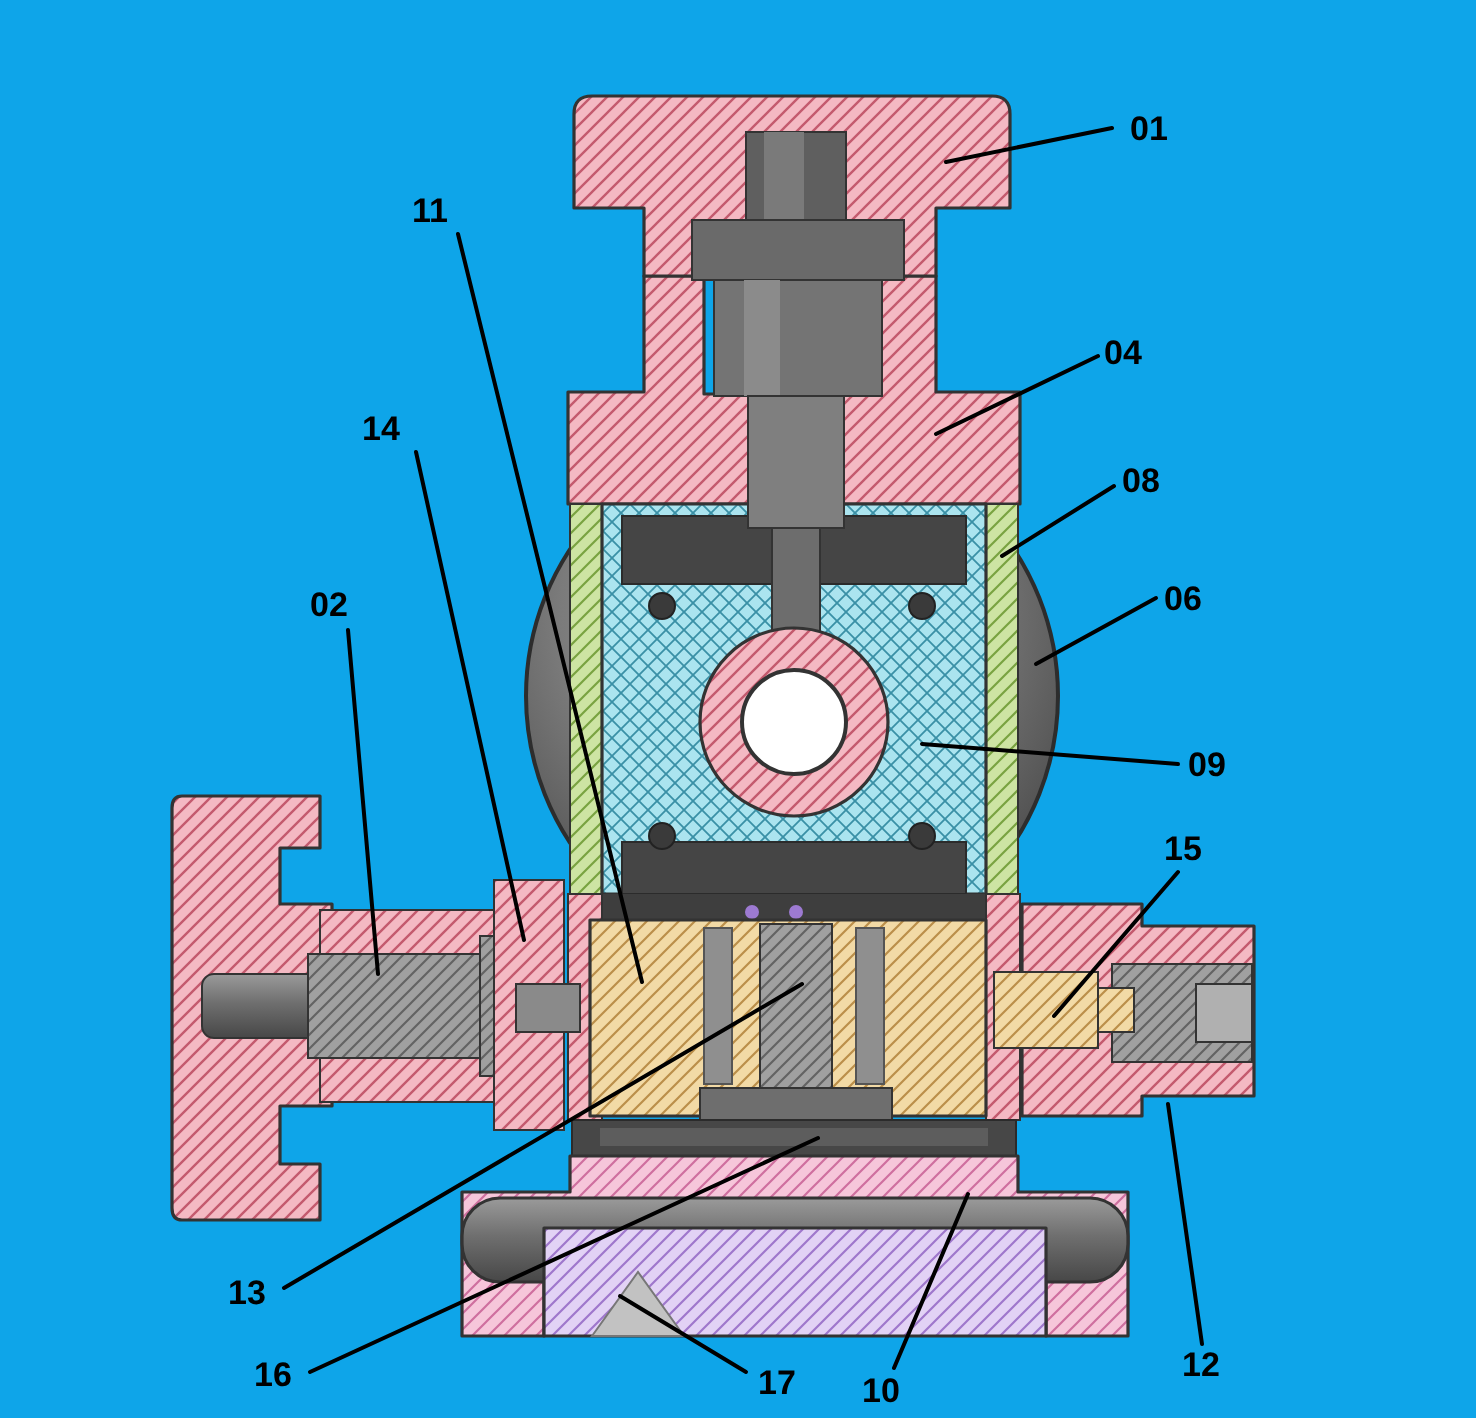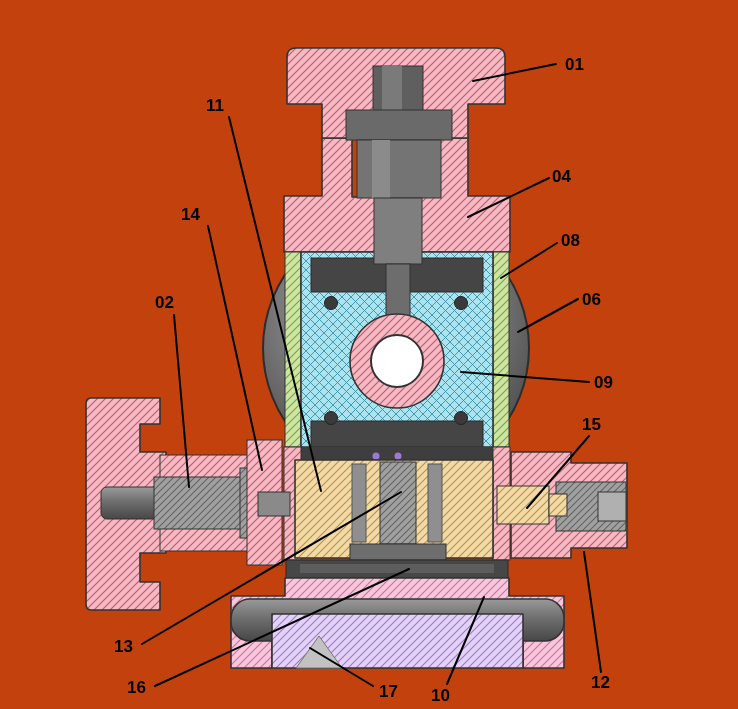--- a/index.html
+++ b/index.html
@@ -1,20 +1,20 @@
 <!DOCTYPE html>
 <html><head>
 <meta charset="utf-8">
 <style>
   html, body { margin: 0; padding: 0; background: #ffffff; }
   .stage {
     position: relative;
     width: 738px;
     height: 709px;
-    background: #c2410c;
+    background: #0ea5e9;
     overflow: hidden;
     font-family: "Liberation Sans", sans-serif;
   }
   .stage svg { position: absolute; left: 0; top: 0; }
   .callout-label {
     font-family: "Liberation Sans", sans-serif;
     font-size: 17px;
     font-weight: bold;
     fill: #000000;
   }

